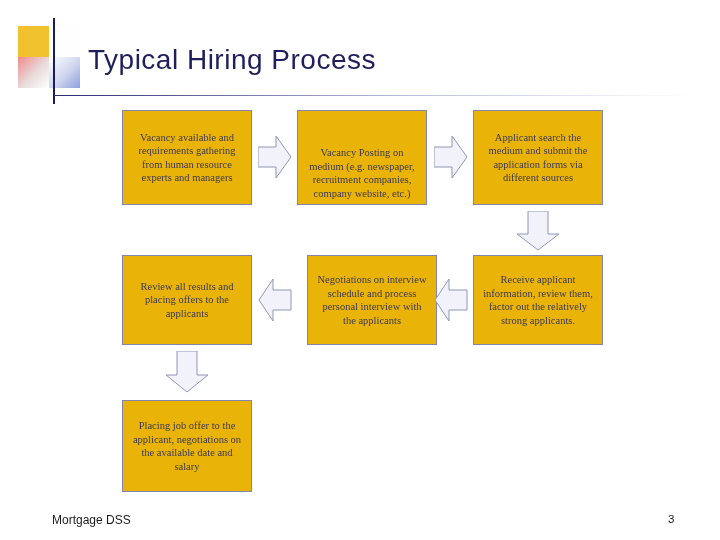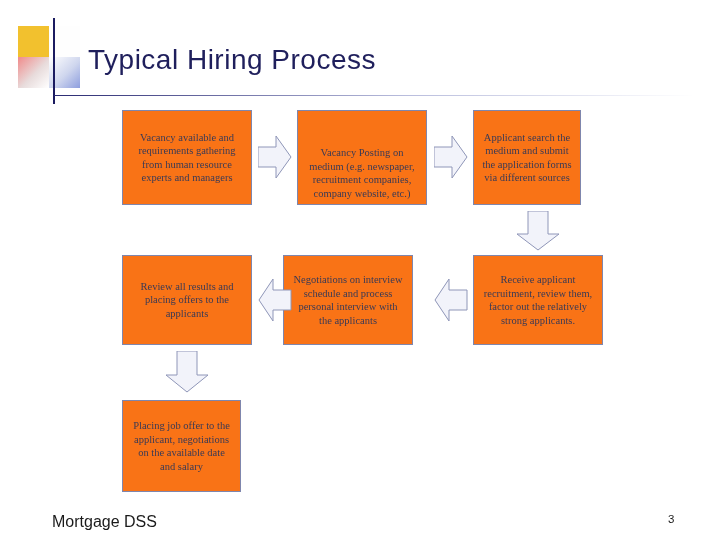--- a/index.html
+++ b/index.html
@@ -65,21 +65,21 @@
     position: absolute;
     left: 0;
     top: 0;
     width: 720px;
     height: 540px;
   }
   .node {
     position: absolute;
     box-sizing: border-box;
     border: 1px solid #7f86ad;
-    background: #f97316;
+    background: #eab308;
     display: flex;
     align-items: center;
     justify-content: center;
     text-align: center;
     padding: 4px 8px;
     color: #3a3a55;
     font-family: "Liberation Serif", serif;
     font-size: 10.5px;
     line-height: 13.5px;
   }
@@ -89,21 +89,21 @@
   .arrow {
     position: absolute;
   }
   .arrow svg { display: block; }
 
   
   .footer-left {
     position: absolute;
     left: 52px;
     top: 513px;
-    font-size: 16px;
+    font-size: 12px;
     color: #1a1a1a;
   }
   .footer-right {
     position: absolute;
     left: 668px;
     top: 513px;
     font-size: 11.5px;
     color: #1a1a1a;
   }
 </style>
@@ -124,37 +124,37 @@
 <div class="diagram">
 
   <div class="node" style="left:122px; top:110px; width:130px; height:95px;">
     <span>Vacancy available and requirements gathering from human resource experts and managers</span>
   </div>
 
   <div class="node" style="left:297px; top:110px; width:130px; height:95px;align-items:flex-end;">
     <span>Vacancy Posting on medium (e.g. newspaper, recruitment companies, company website, etc.)</span>
   </div>
 
-  <div class="node" style="left:473px; top:110px; width:108px; height:95px;">
+  <div class="node" style="left:473px; top:110px; width:130px; height:95px;">
     <span>Applicant search the medium and submit the application forms via different sources</span>
   </div>
 
   <div class="node" style="left:122px; top:255px; width:130px; height:90px;">
     <span>Review all results and placing offers to the applicants</span>
   </div>
 
-  <div class="node" style="left:283px; top:255px; width:130px; height:90px;">
+  <div class="node" style="left:307px; top:255px; width:130px; height:90px;">
     <span>Negotiations on interview schedule and process personal interview with the applicants</span>
   </div>
 
   <div class="node" style="left:473px; top:255px; width:130px; height:90px;">
-    <span>Receive applicant recruitment, review them, factor out the relatively strong applicants.</span>
+    <span>Receive applicant information, review them, factor out the relatively strong applicants.</span>
   </div>
 
-  <div class="node" style="left:122px; top:400px; width:119px; height:92px;">
+  <div class="node" style="left:122px; top:400px; width:130px; height:92px;">
     <span>Placing job offer to the applicant, negotiations on the available date and salary</span>
   </div>
 
   <div class="arrow" style="left:258px; top:134px;">
     <svg width="34" height="46" viewBox="0 0 34 46">
       <polygon points="0,13 18,13 18,2 33,23 18,44 18,33 0,33" fill="#f2f3fa" stroke="#8f96b8" stroke-width="1"></polygon>
     </svg>
   </div>
 
   <div class="arrow" style="left:434px; top:134px;">

